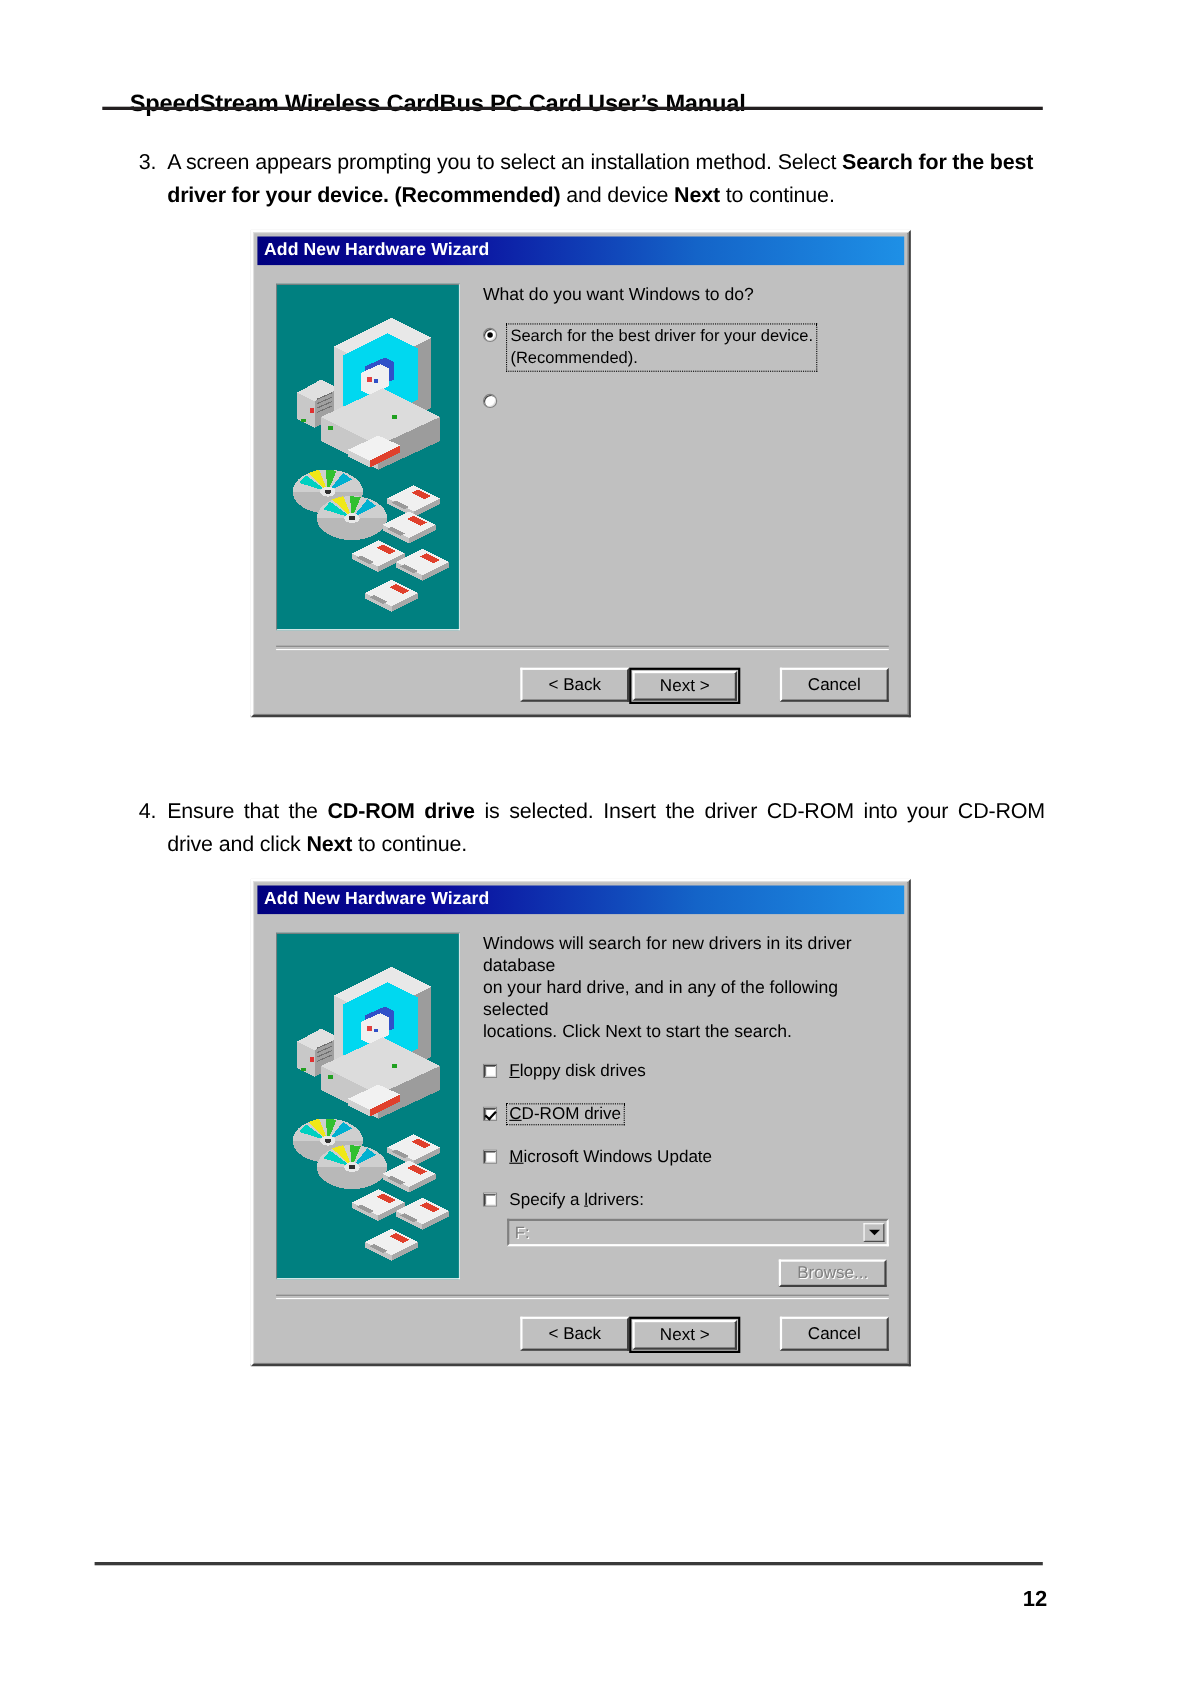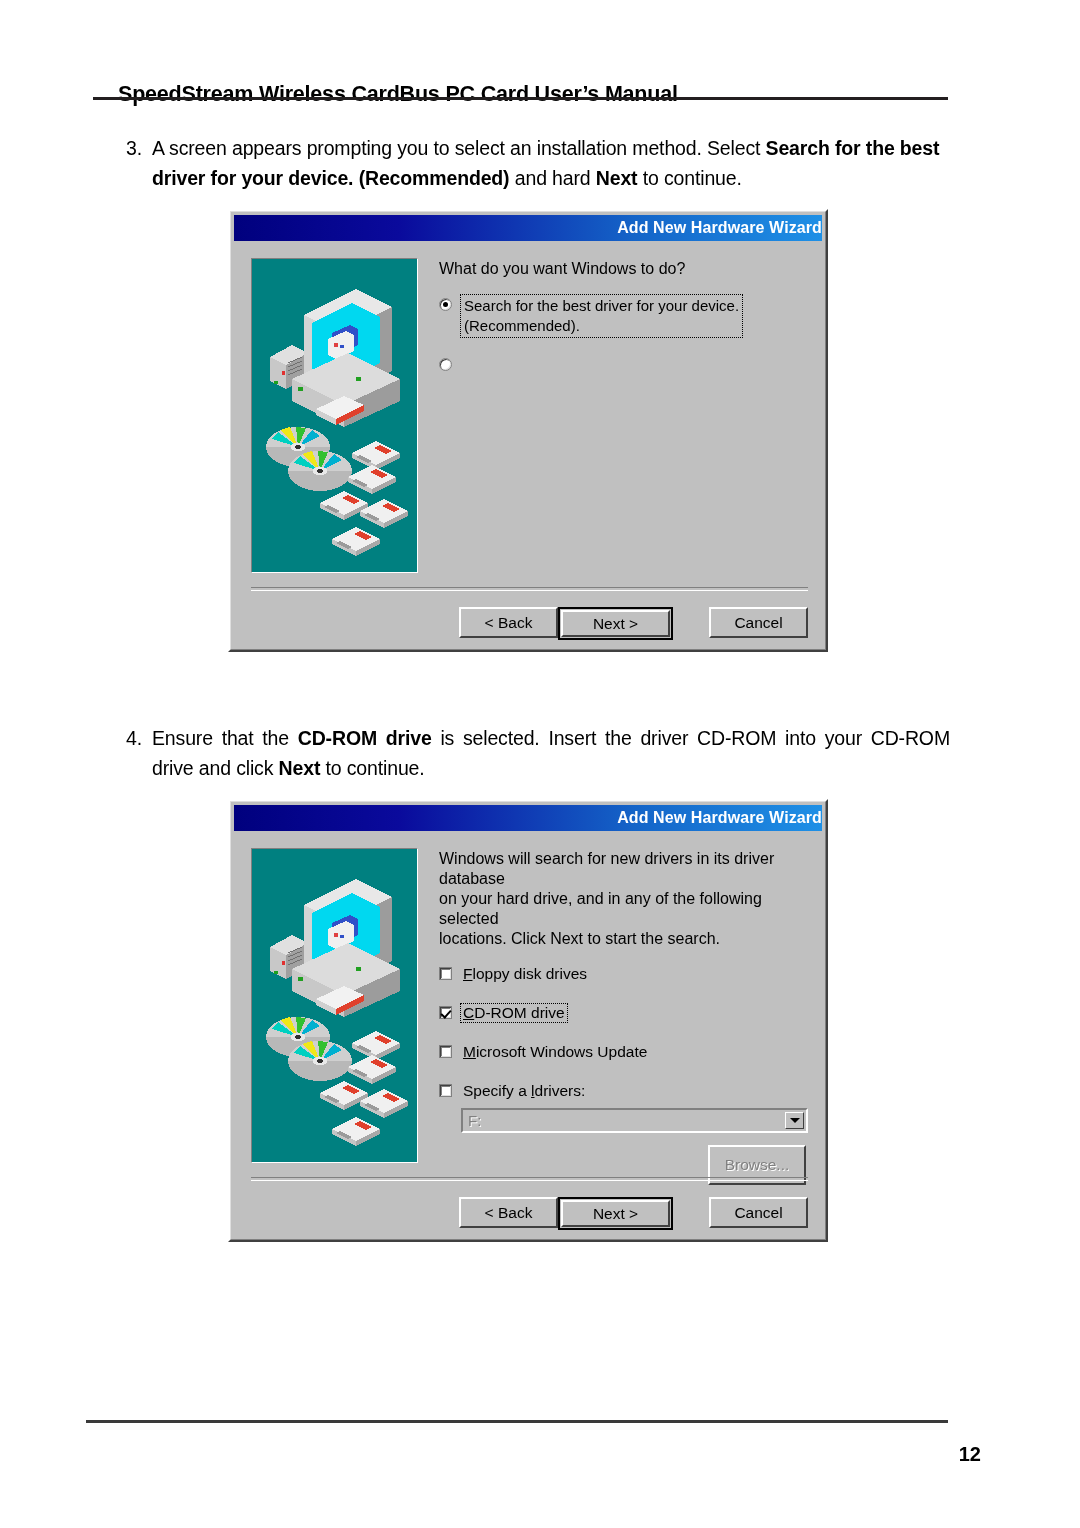--- a/index.html
+++ b/index.html
@@ -42,21 +42,21 @@
   .footer-rule {
     position: absolute;
     left: 86px;
     top: 1420px;
     width: 862px;
     height: 3px;
     background: #3a3a3a;
   }
   .page-number {
     position: absolute;
-    right: 99px;
+    right: 128px;
     top: 1443px;
     font-size: 20px;
     font-weight: bold;
   }
 
   
   .step {
     position: absolute;
     width: 840px;
     font-size: 19.5px;
@@ -103,21 +103,20 @@
   .dlg-1 { left: 228px; top: 209px; height: 443px; }
   .dlg-2 { left: 228px; top: 799px; height: 443px; }
 
   .titlebar {
     height: 26px;
     background: linear-gradient(90deg, #00007e 0%, #0a0a9c 28%, #1464c8 68%, #1e90e6 100%);
     display: flex;
     align-items: center;
     padding-left: 6px;
     box-sizing: border-box;
-    justify-content: flex-end;
   }
   .titlebar-text {
     color: #ffffff;
     font-size: 16px;
     font-weight: bold;
     letter-spacing: 0.1px;
     white-space: nowrap;
   }
 
   .dlg-body {
@@ -283,21 +282,21 @@
     color: #000000;
     display: flex;
     align-items: center;
     justify-content: center;
     cursor: default;
   }
   .btn.disabled {
     color: #808080;
     text-shadow: 1px 1px 0 #ffffff;
   }
-  .btn-browse { width: 98px; height: 40px; }
+  .btn-browse { width: 98px; height: 25px; }
 
   
   .sep {
     position: absolute;
     left: 17px;
     right: 14px;
     top: 346px;
     height: 2px;
     border-top: 1px solid #808080;
     border-bottom: 1px solid #ffffff;
@@ -313,36 +312,36 @@
     gap: 0px;
     text-align: right;
   }
   .btn-nav { width: 99px; height: 31px; }
   .btn-default-wrap {
     border: 2px solid #000000;
     padding: 1px;
     box-sizing: border-box;
     display: inline-block;
   }
-  .btn-default-wrap .btn-nav { width: 109px; height: 27px; }
+  .btn-default-wrap .btn-nav { width: 95px; height: 27px; }
   .gap-sm { width: 0px; }
   .gap-md { width: 36px; }
 </style>
 </head>
 <body>
 
 <div class="page">
 
   <div class="doc-header">SpeedStream Wireless CardBus PC Card User’s Manual</div>
   <div class="header-rule"></div>
 
   <div class="step step-3">
     <span class="step-num">3.</span>
     <div class="step-body">
-      <span>A screen appears prompting you to select an installation method. Select </span><b>Search for the best driver for your device. (Recommended)</b><span> and hard </span><b>Next</b><span> to continue.</span>
+      <span>A screen appears prompting you to select an installation method. Select </span><b>Search for the best driver for your device. (Recommended)</b><span> and device </span><b>Next</b><span> to continue.</span>
     </div>
   </div>
 
   <div class="dlg dlg-1">
     <div class="dlg-inner">
 
       <div class="titlebar">
         <span class="titlebar-text">Add New Hardware Wizard</span>
       </div>
 

